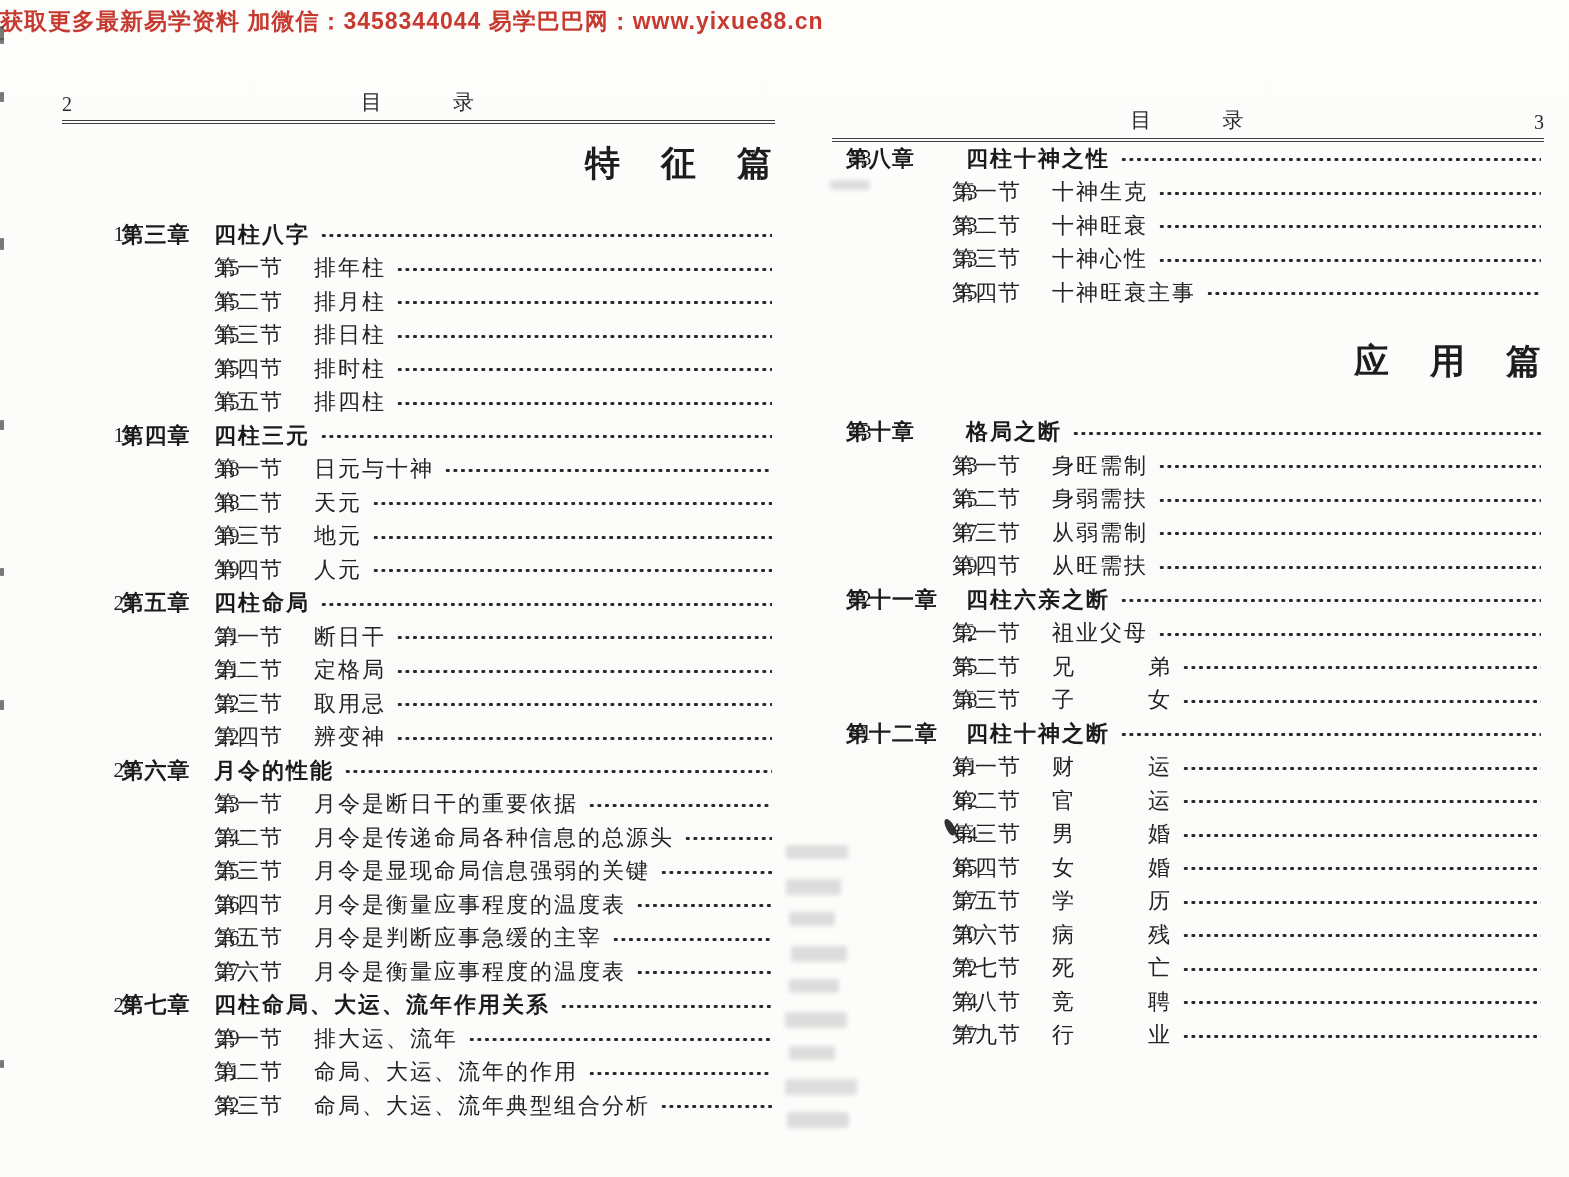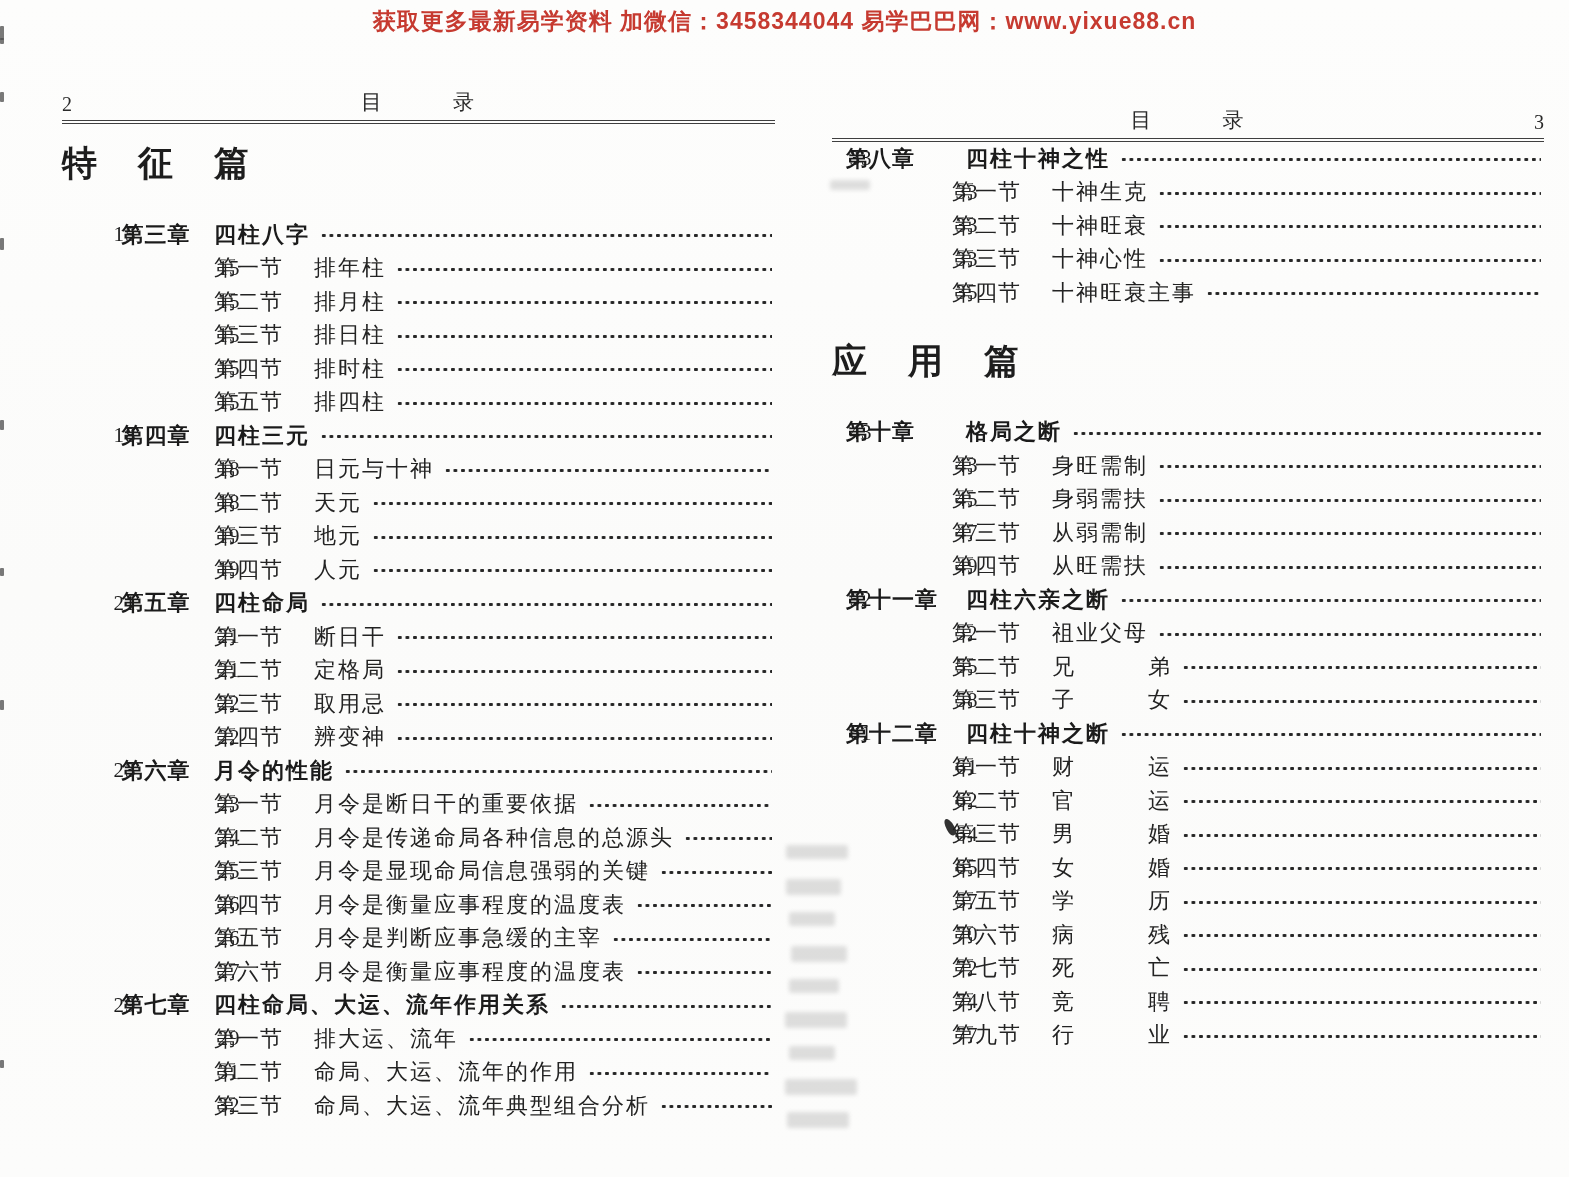--- a/index.html
+++ b/index.html
@@ -9,38 +9,38 @@
     font-family:"Liberation Serif","DejaVu Serif",serif;
     color:#222;
   }
   .canvas{
     position:relative;width:1569px;height:1177px;overflow:hidden;
     background:linear-gradient(180deg,#fdfdfc 0%,#fbfbfa 50%,#fcfcfb 100%);
   }
   
   .banner{
     position:absolute;top:6px;left:0;width:100%;
-    text-align:center;
+    text-align:left;
     font-family:"Liberation Sans","DejaVu Sans",sans-serif;
     font-weight:bold;font-size:23px;letter-spacing:1px;
   }
   
   .page{position:absolute;}
   .page-left{left:62px;top:88px;width:713px;}
   .page-right{left:832px;top:106px;width:712px;}
   .page-header{
     display:flex;align-items:flex-end;
     border-bottom:4px double #3f3f3f;
     padding-bottom:4px;font-size:21px;color:#2a2a2a;
   }
   .pnum{width:60px;font-size:20px;}
   .pnum.right{text-align:right;}
   .htitle{flex:1;text-align:center;letter-spacing:2px;}
   .part-title{
-    margin:18px 0 0;text-align:left;
+    margin:18px 0 0;text-align:right;
     font-size:35px;font-weight:bold;letter-spacing:3px;line-height:44px;color:#1d1d1d;
   }
   .page-left .toc{margin-top:32px;}
   .page-right .toc-top{}
   .page-right .part-title{margin-top:30px;}
   .page-right .toc-bottom{margin-top:32px;}
   
   .row{display:flex;align-items:center;height:33.5px;font-size:22px;color:#232323;}
   .row.chapter{font-weight:bold;color:#1b1b1b;}
   .row .label{flex:none;letter-spacing:1px;white-space:nowrap;}

